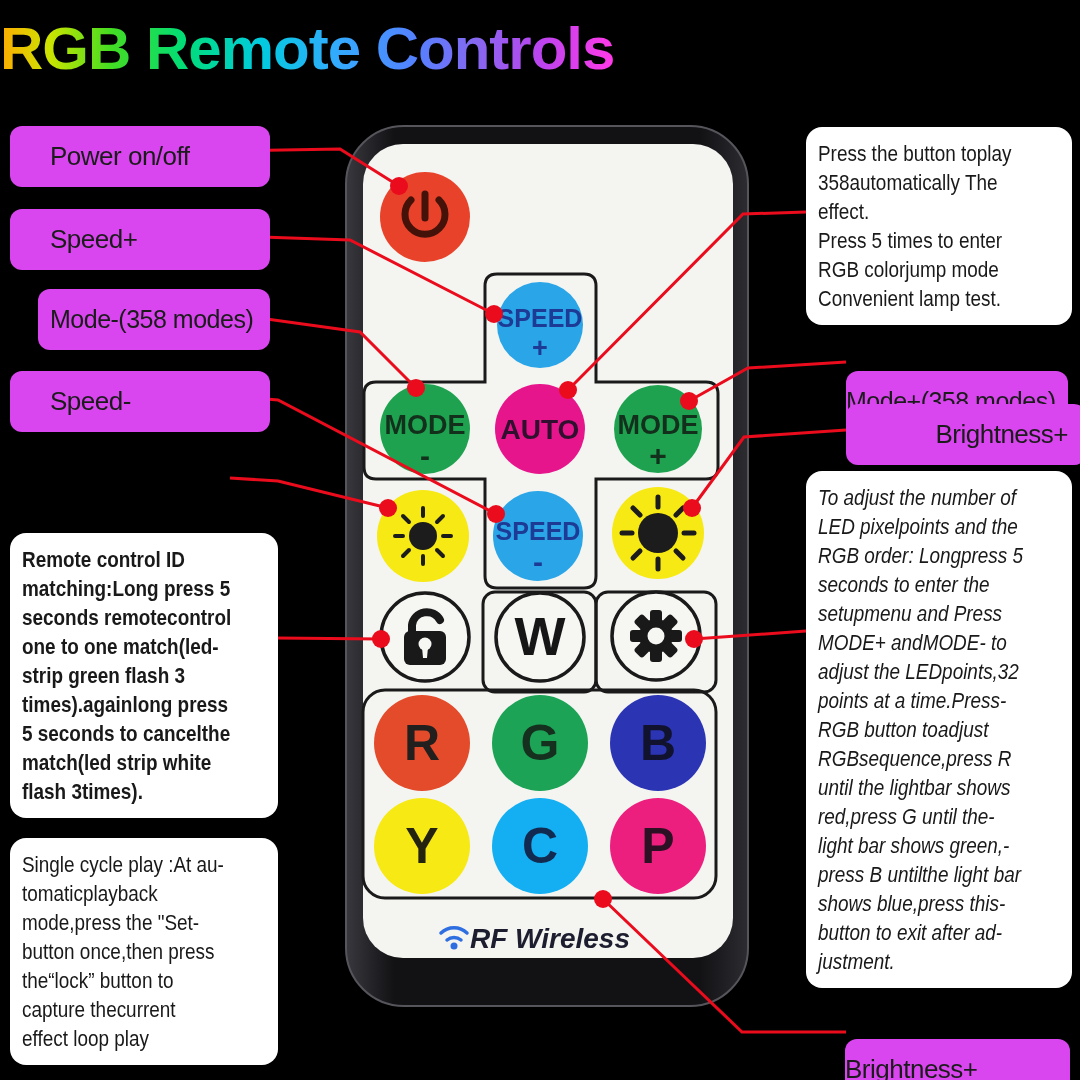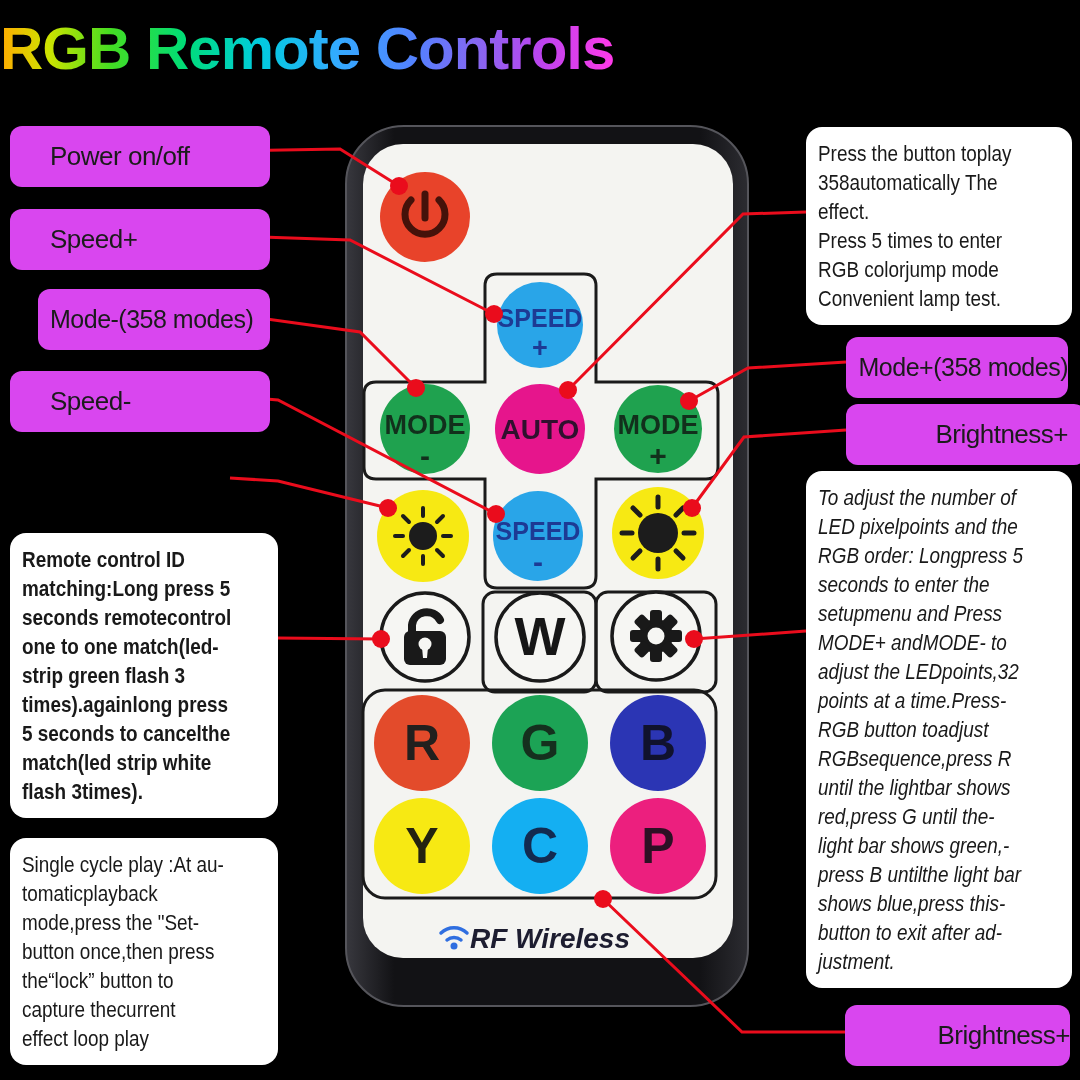--- a/index.html
+++ b/index.html
@@ -8,21 +8,21 @@
   .title-wrap{position:absolute;top:16px;left:0;width:1080px;text-align:left;}
   .title{display:inline-block;font-size:60px;font-weight:bold;letter-spacing:-1px;line-height:66px;
          background:linear-gradient(90deg,#ffaa00 0%,#cce400 8%,#44dd22 18%,#00dd77 30%,#00ccdd 42%,
                     #33aaff 55%,#5580ff 68%,#8866f0 78%,#bb44ee 88%,#ff3ae8 100%);
          -webkit-background-clip:text;background-clip:text;-webkit-text-fill-color:transparent;color:transparent;}
   svg{position:absolute;left:0;top:0;}
   .lbl{position:absolute;height:61px;background:#d946ef;border-radius:12px;display:flex;align-items:center;
        font-size:26px;letter-spacing:-0.5px;color:#1b1b1b;}
   .pl40{padding-left:40px;}
   .pl12{padding-left:12px;}
-  .ctr{justify-content:flex-end;}
+  .ctr{justify-content:flex-start;margin-top:34px;}
   .right{justify-content:flex-end;padding-right:18px;}
   .blk{position:absolute;background:#fff;border-radius:16px;padding:12px 12px;}
   .blk-text{display:block;font-size:22px;line-height:29px;white-space:pre;color:#191919;
             transform:scaleX(0.86);transform-origin:0 0;width:116%;}
   .btxt{font-family:"Liberation Sans", sans-serif;font-weight:bold;text-anchor:middle;}
 </style>
 </head>
 <body>
 
 <div class="canvas">

